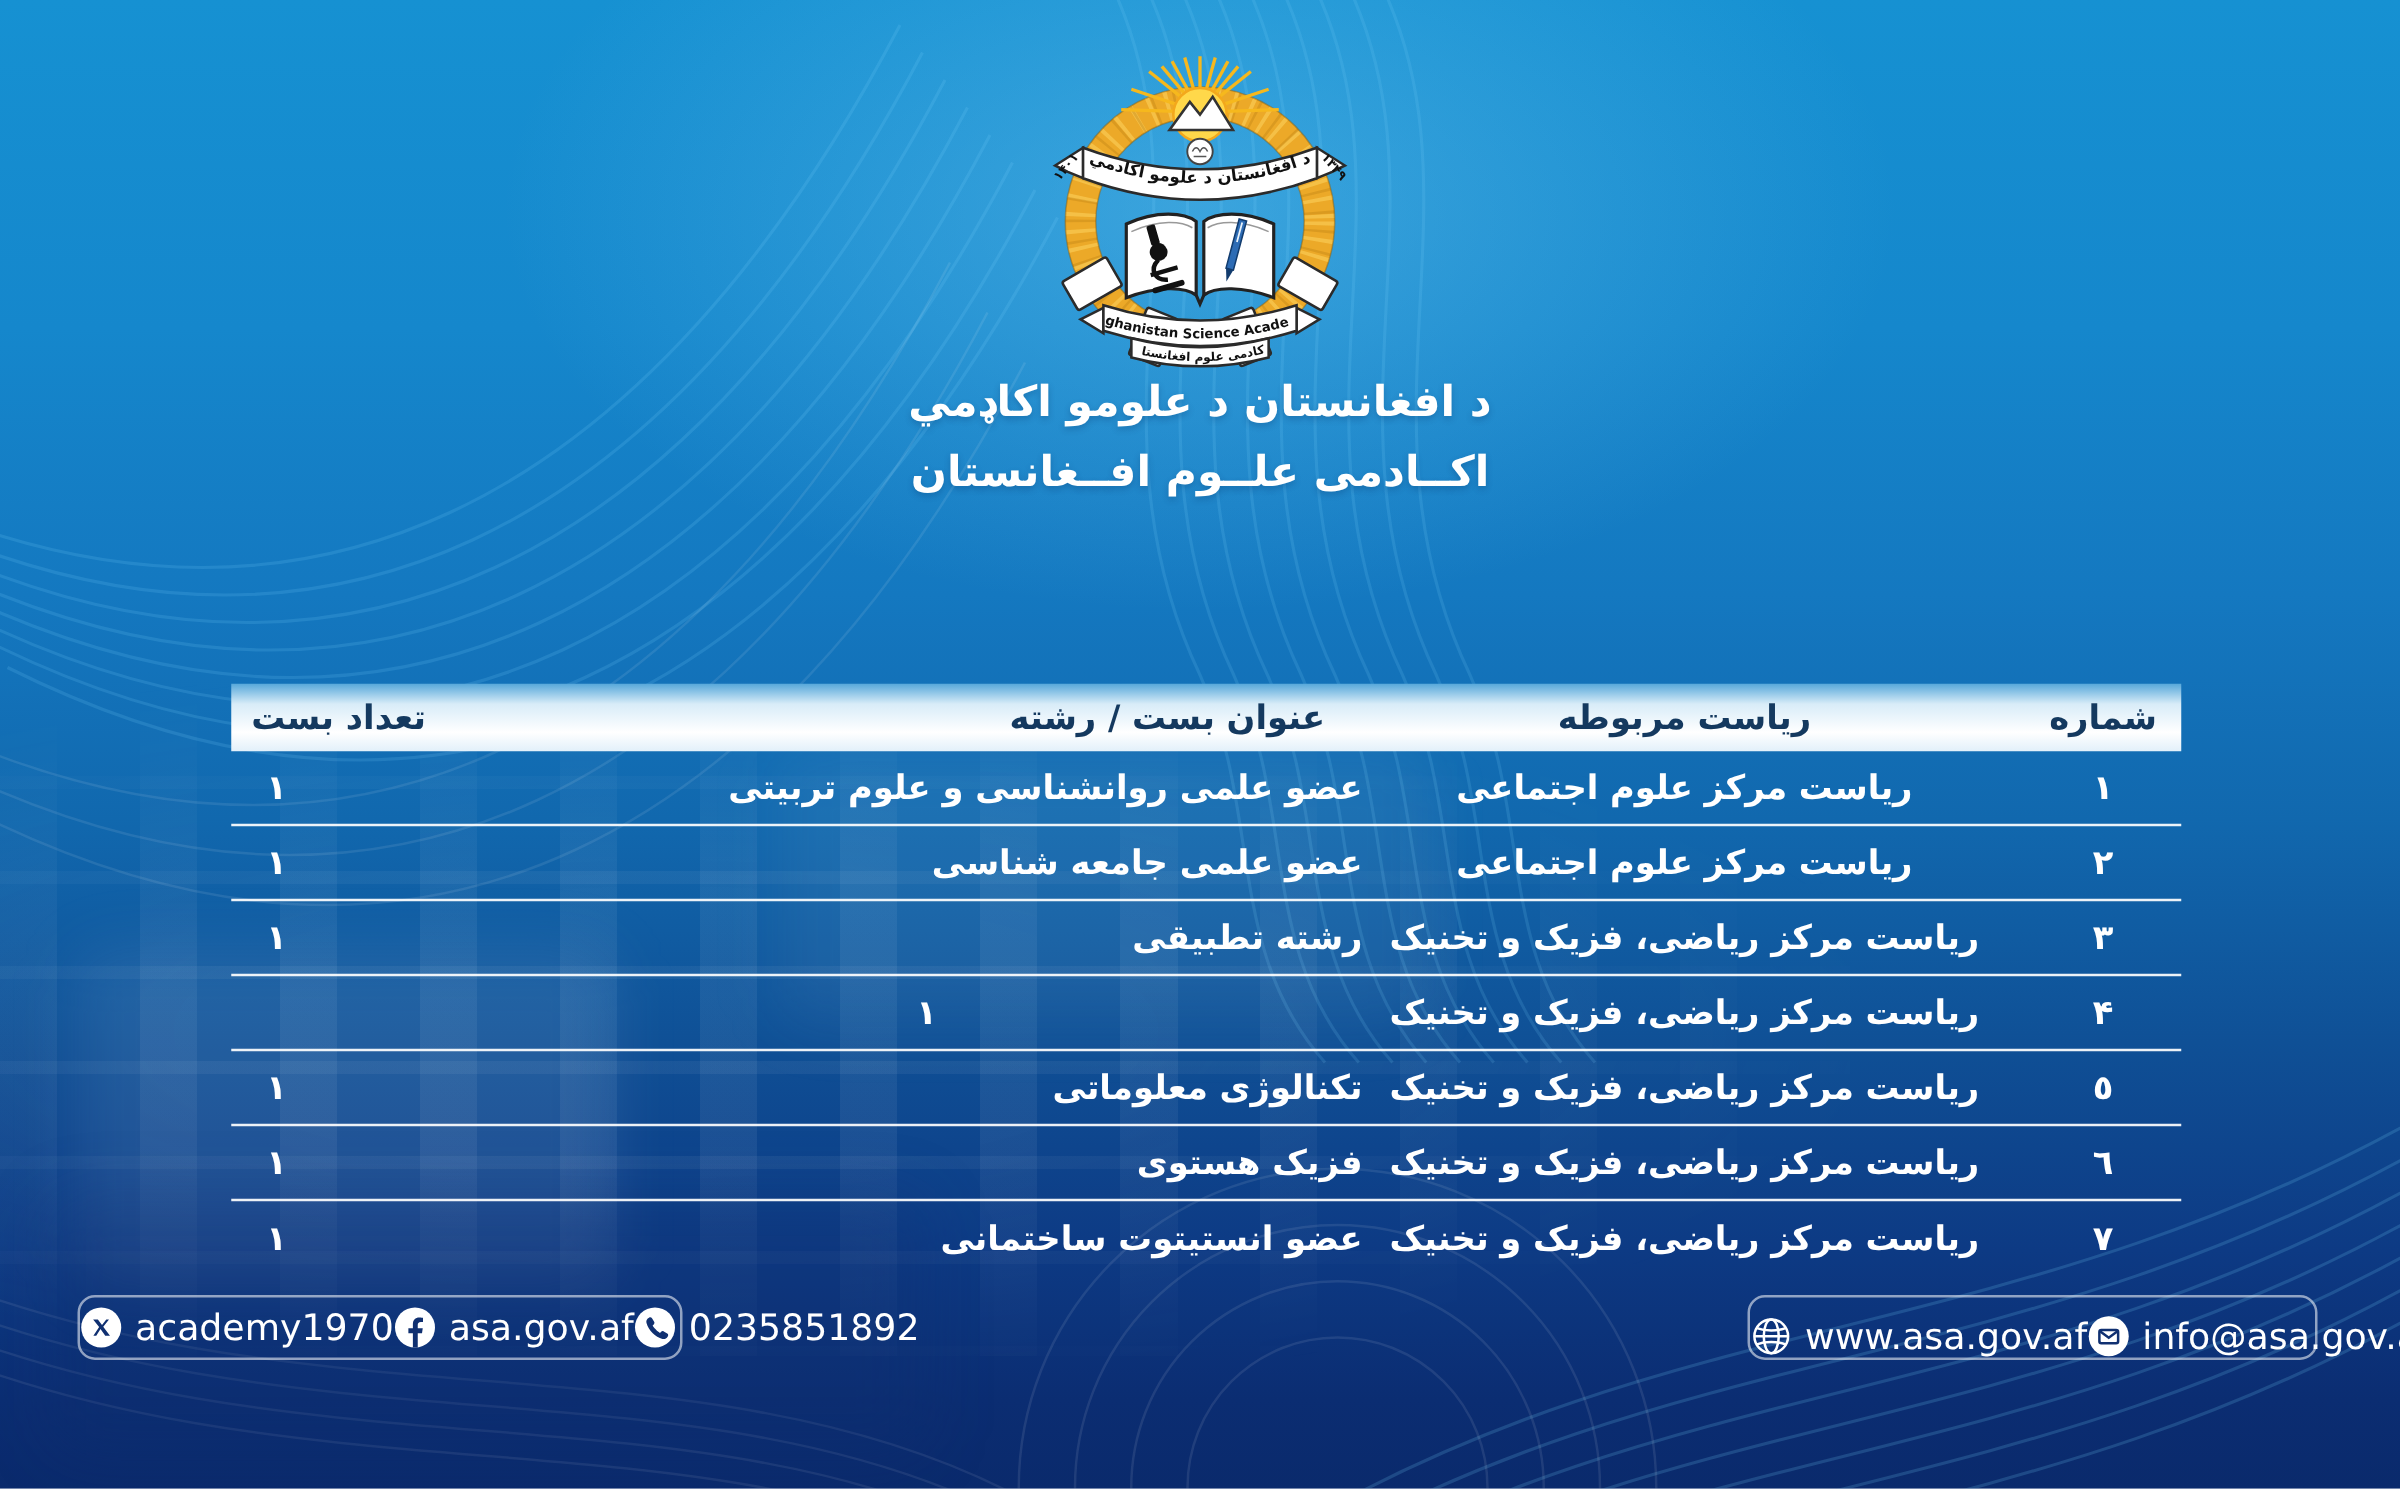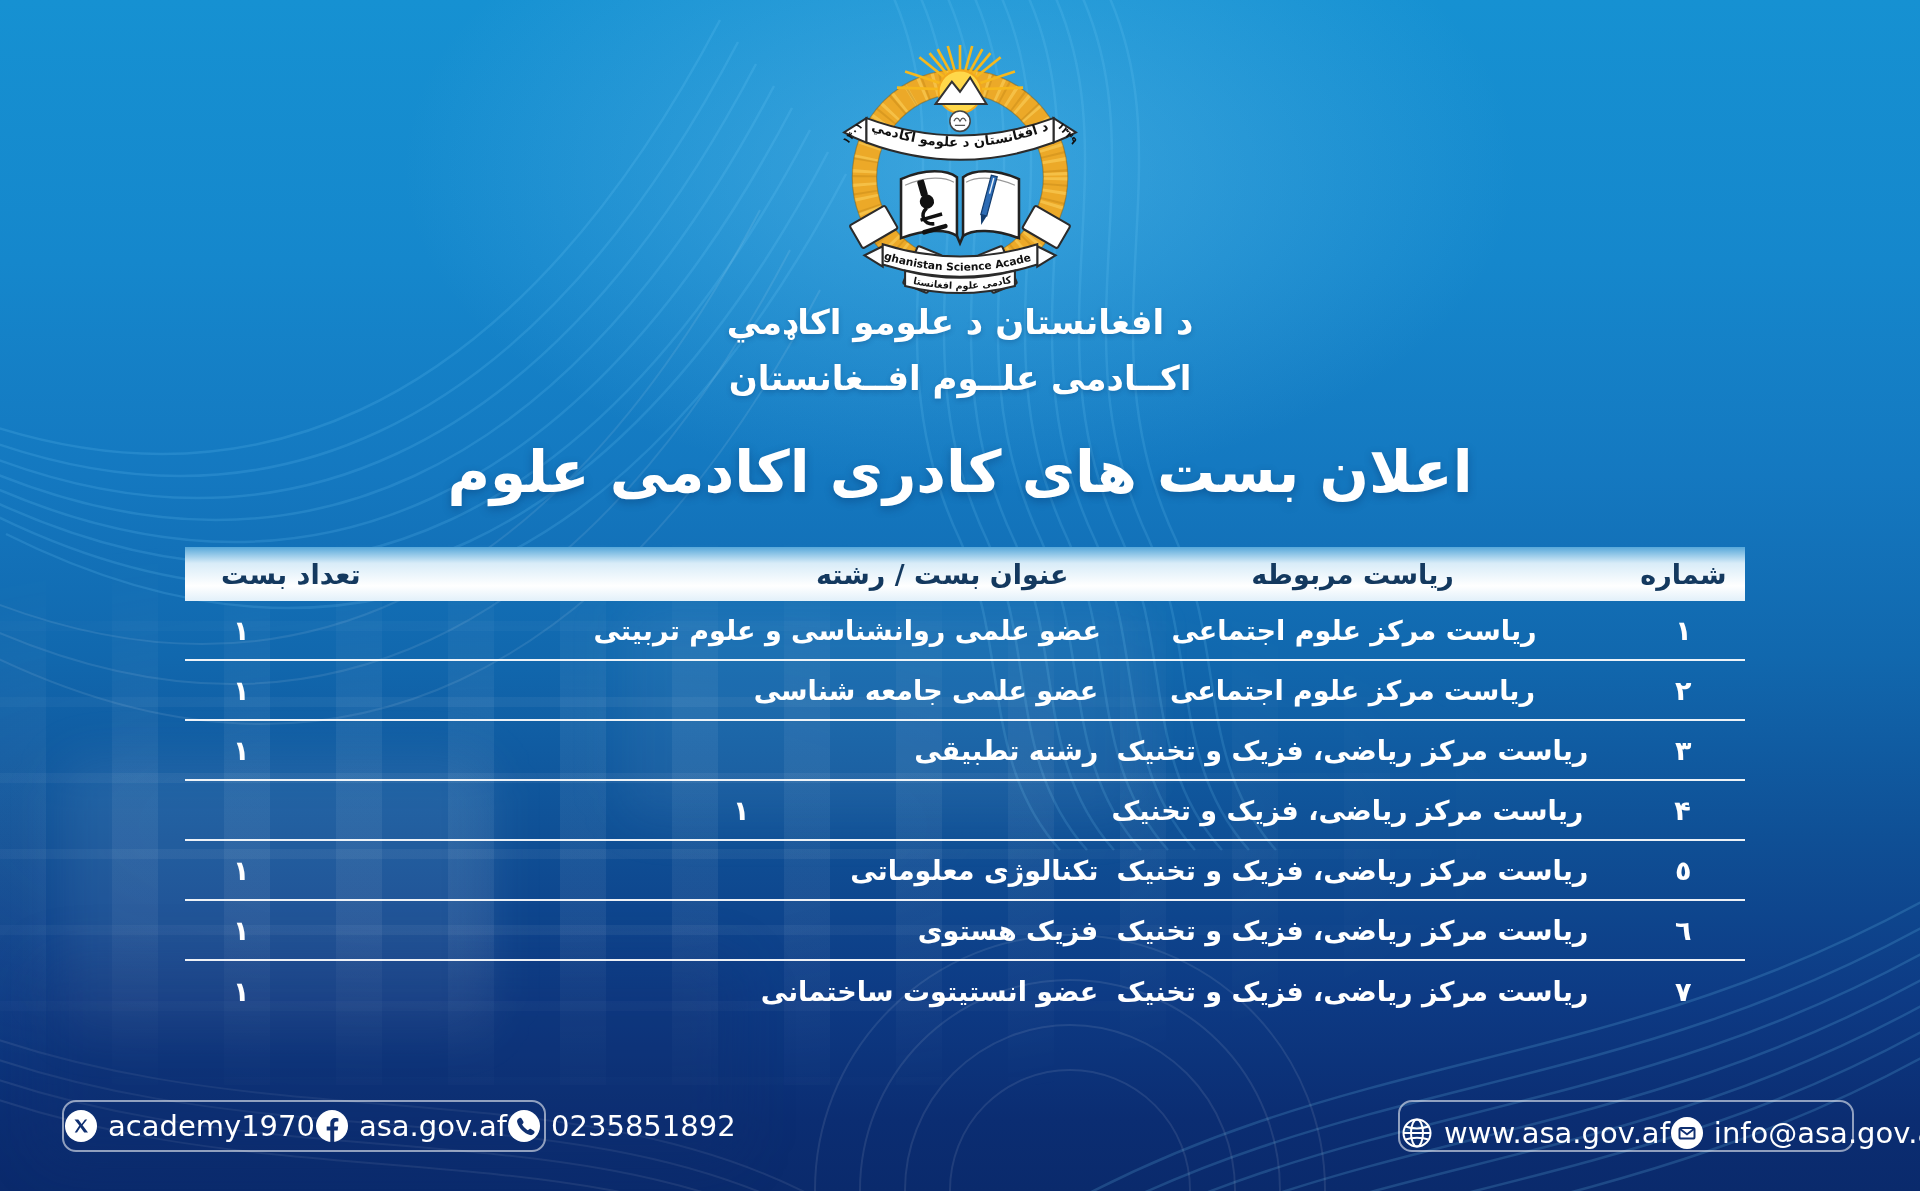--- a/index.html
+++ b/index.html
@@ -47,27 +47,27 @@
     background:linear-gradient(180deg,#57a8da 0%, #d8ecf8 30%, #ffffff 72%, #e2f0fa 100%);
     color:#14395f; font-weight:bold; font-size:27px;
   }
   .t-row{ display:flex; align-items:center; height:60px; color:#ffffff; font-weight:bold; font-size:27px;
           border-bottom:2px solid rgba(255,255,255,.92); }
   .t-row:last-child{ border-bottom:none; }
   .cell{ white-space:nowrap; overflow:visible; }
   .c-number{ width:125px; text-align:center; }
   .c-directorate{ width:520px; text-align:center; padding-right:25px; }
   .c-position{ width:520px; text-align:right; padding-right:10px; }
-  .c-count{ width:395px; text-align:left; padding-left:28px;margin-left:20px; }
+  .c-count{ width:395px; text-align:left; padding-left:28px; }
   .t-header .c-position{ padding-right:40px; }
   .t-header .c-count{ padding-left:16px; }
 
   
   .pill{
-    position:absolute; top:1100px; height:52px; border:2px solid rgba(255,255,255,.55);
+    position:absolute; top:1036px; height:52px; border:2px solid rgba(255,255,255,.55);
     border-radius:14px; display:flex; align-items:center; justify-content:space-evenly;
     color:#ffffff; font-size:29px;
   }
   .pill.left{ left:62px; width:484px; }
   .pill.right{ left:1398px; width:456px;align-items:flex-end; }
   .chip{ display:flex; align-items:center; gap:10px; cursor:pointer; }
   .chip .ic{ width:34px; height:34px; flex:0 0 auto; }
   .chip .lbl{ white-space:nowrap; }
 </style>
 </head>
@@ -237,21 +237,20 @@
         </defs>
       <text font-size="9.5" font-weight="bold" fill="#111111" direction="rtl">
         <textPath href="#banD" startOffset="50%" text-anchor="middle">اکادمی علوم افغانستان</textPath>
       </text>
     </g>
   </svg>
 
   <div class="org-line l2">اکــادمی علــوم افــغانستان</div>
   <div class="org-line l1">د افغانستان د علومو اکاډمي</div>
 
-  <div class="main-title">اعلان بست های کادری اکادمی علوم</div>
 
   <div class="jobs-table">
     <div class="t-header">
       <div class="cell c-number">شماره</div>
       <div class="cell c-directorate">ریاست مربوطه</div>
       <div class="cell c-position">عنوان بست / رشته</div>
       <div class="cell c-count">تعداد بست</div>
     </div>
     <div id="table-body">
         <div class="t-row">

